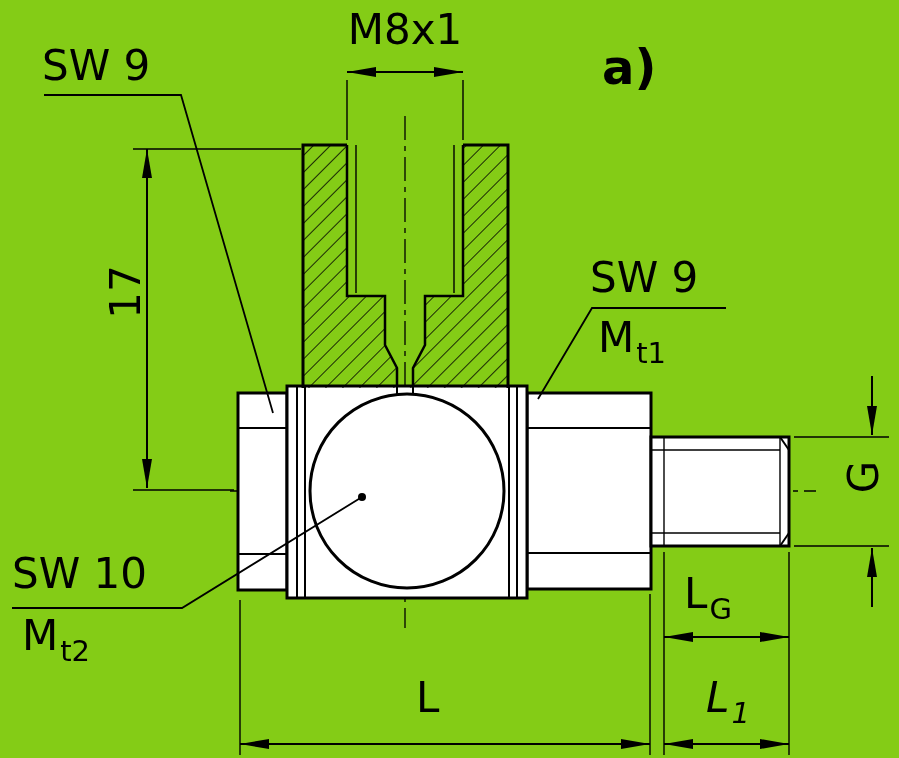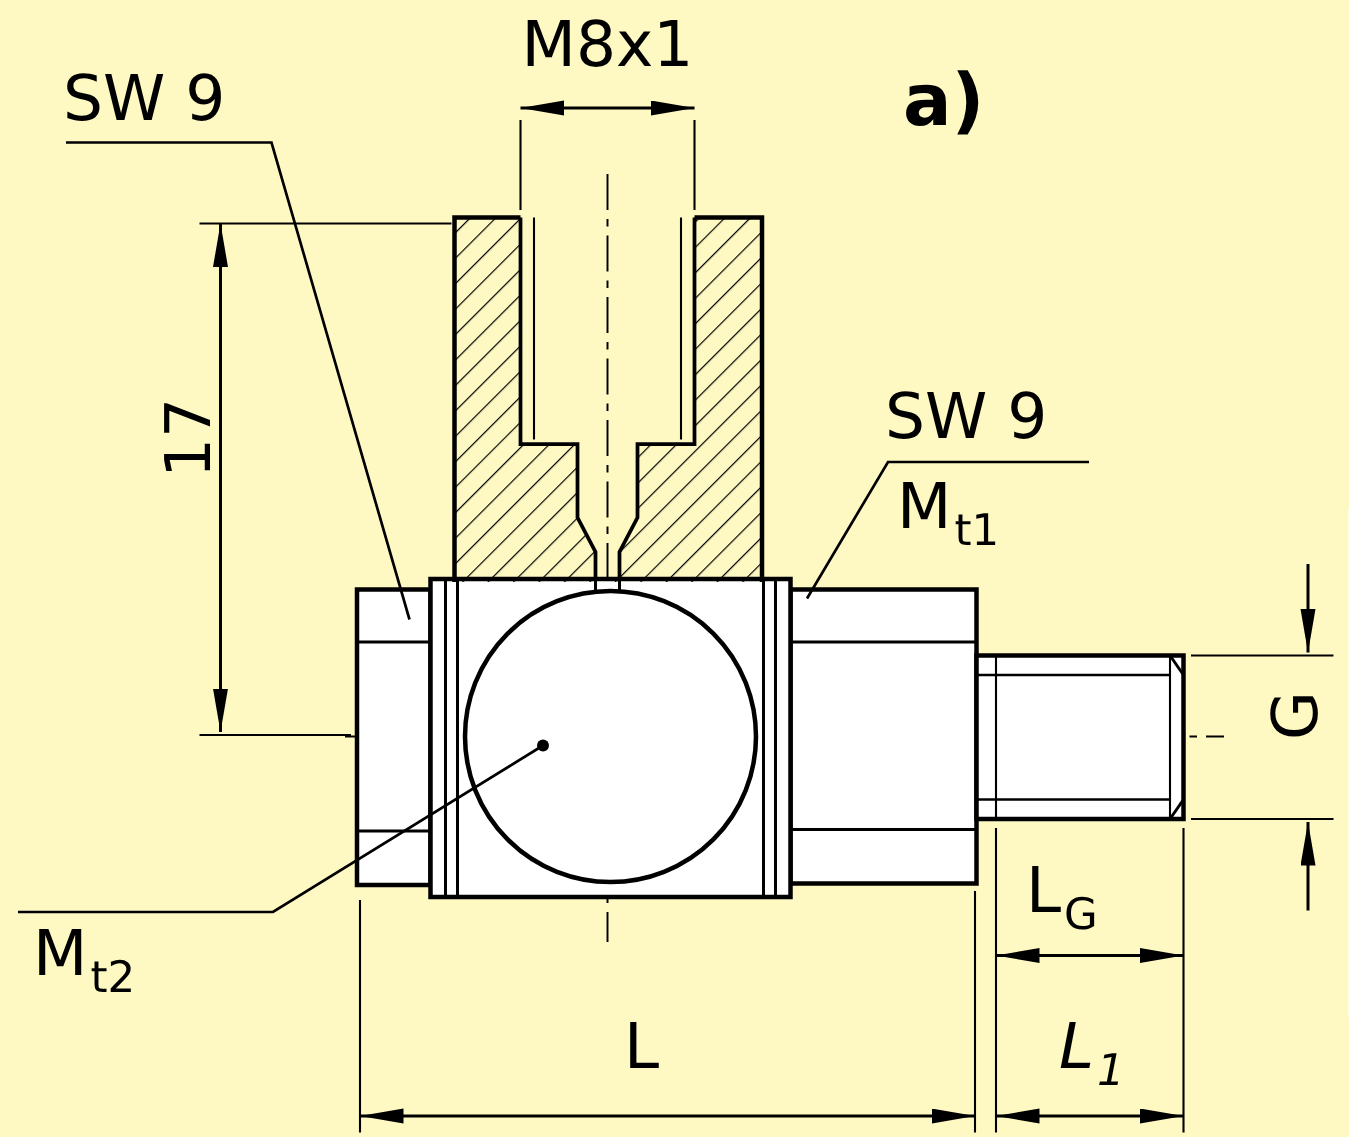--- a/index.html
+++ b/index.html
@@ -1,19 +1,19 @@
 <!DOCTYPE html>
 <html><head>
 <meta charset="utf-8">
 <style>
   html,body { margin:0; padding:0; background:#ffffff; }
   .stage {
     position:relative;
     width:899px; height:758px;
-    background:#fef9c3;
+    background:#84cc16;
     overflow:hidden;
     font-family:"DejaVu Sans", sans-serif;
   }
   .stage svg { position:absolute; left:0; top:0; }
   .lbl {
     position:absolute;
     font-size:42px;
     line-height:1.05;
     color:#000;
     white-space:nowrap;
@@ -135,20 +135,21 @@
   <div class="lbl" style="left:42px;top:44px;">SW 9</div>
 
   <div class="lbl rot" style="left:126px;top:292px;">17</div>
 
   <div class="lbl" style="left:590px;top:256px;">SW 9</div>
 
   <div class="lbl" style="left:598px;top:316px;text-align:right;">
     <span>M</span><span class="sub">t1</span>
   </div>
 
+  <div class="lbl" style="left:12px;top:552px;">SW 10</div>
 
   <div class="lbl" style="left:22px;top:614px;">
     <span>M</span><span class="sub">t2</span>
   </div>
 
   <div class="lbl rot" style="left:864px;top:477px;">G</div>
 
   <div class="lbl" style="left:684px;top:572px;">
     <span>L</span><span class="sub">G</span>
   </div>

